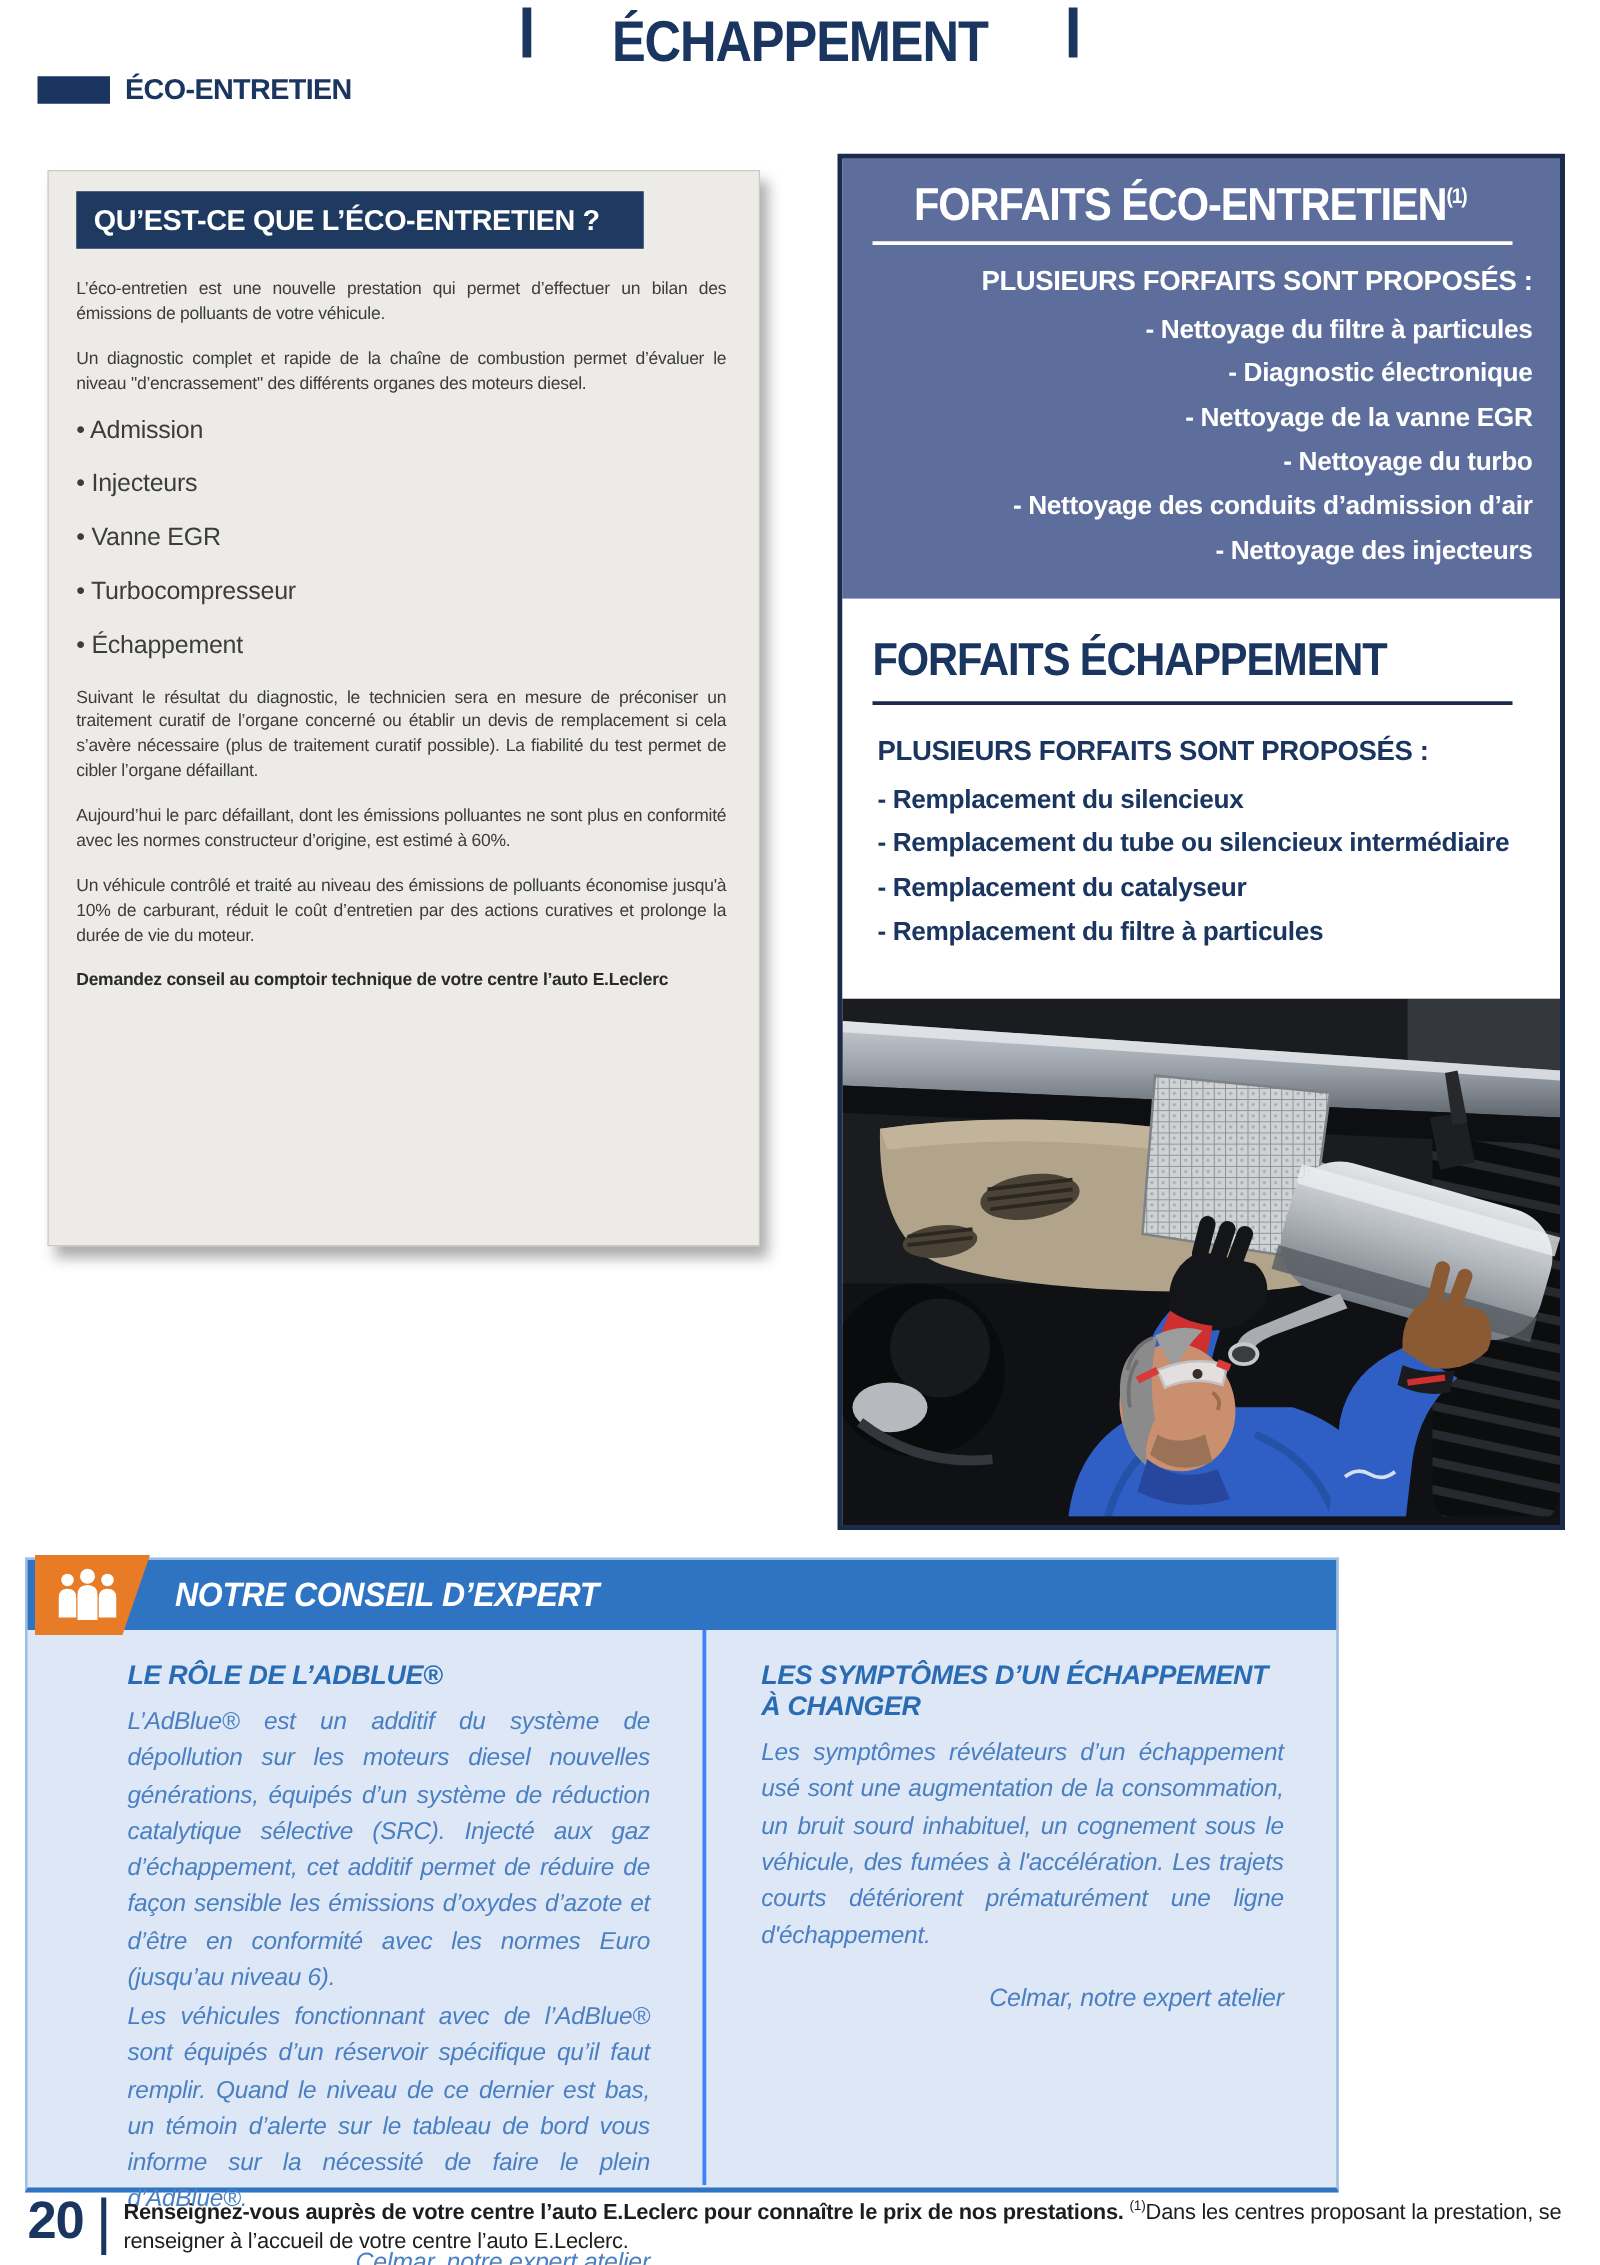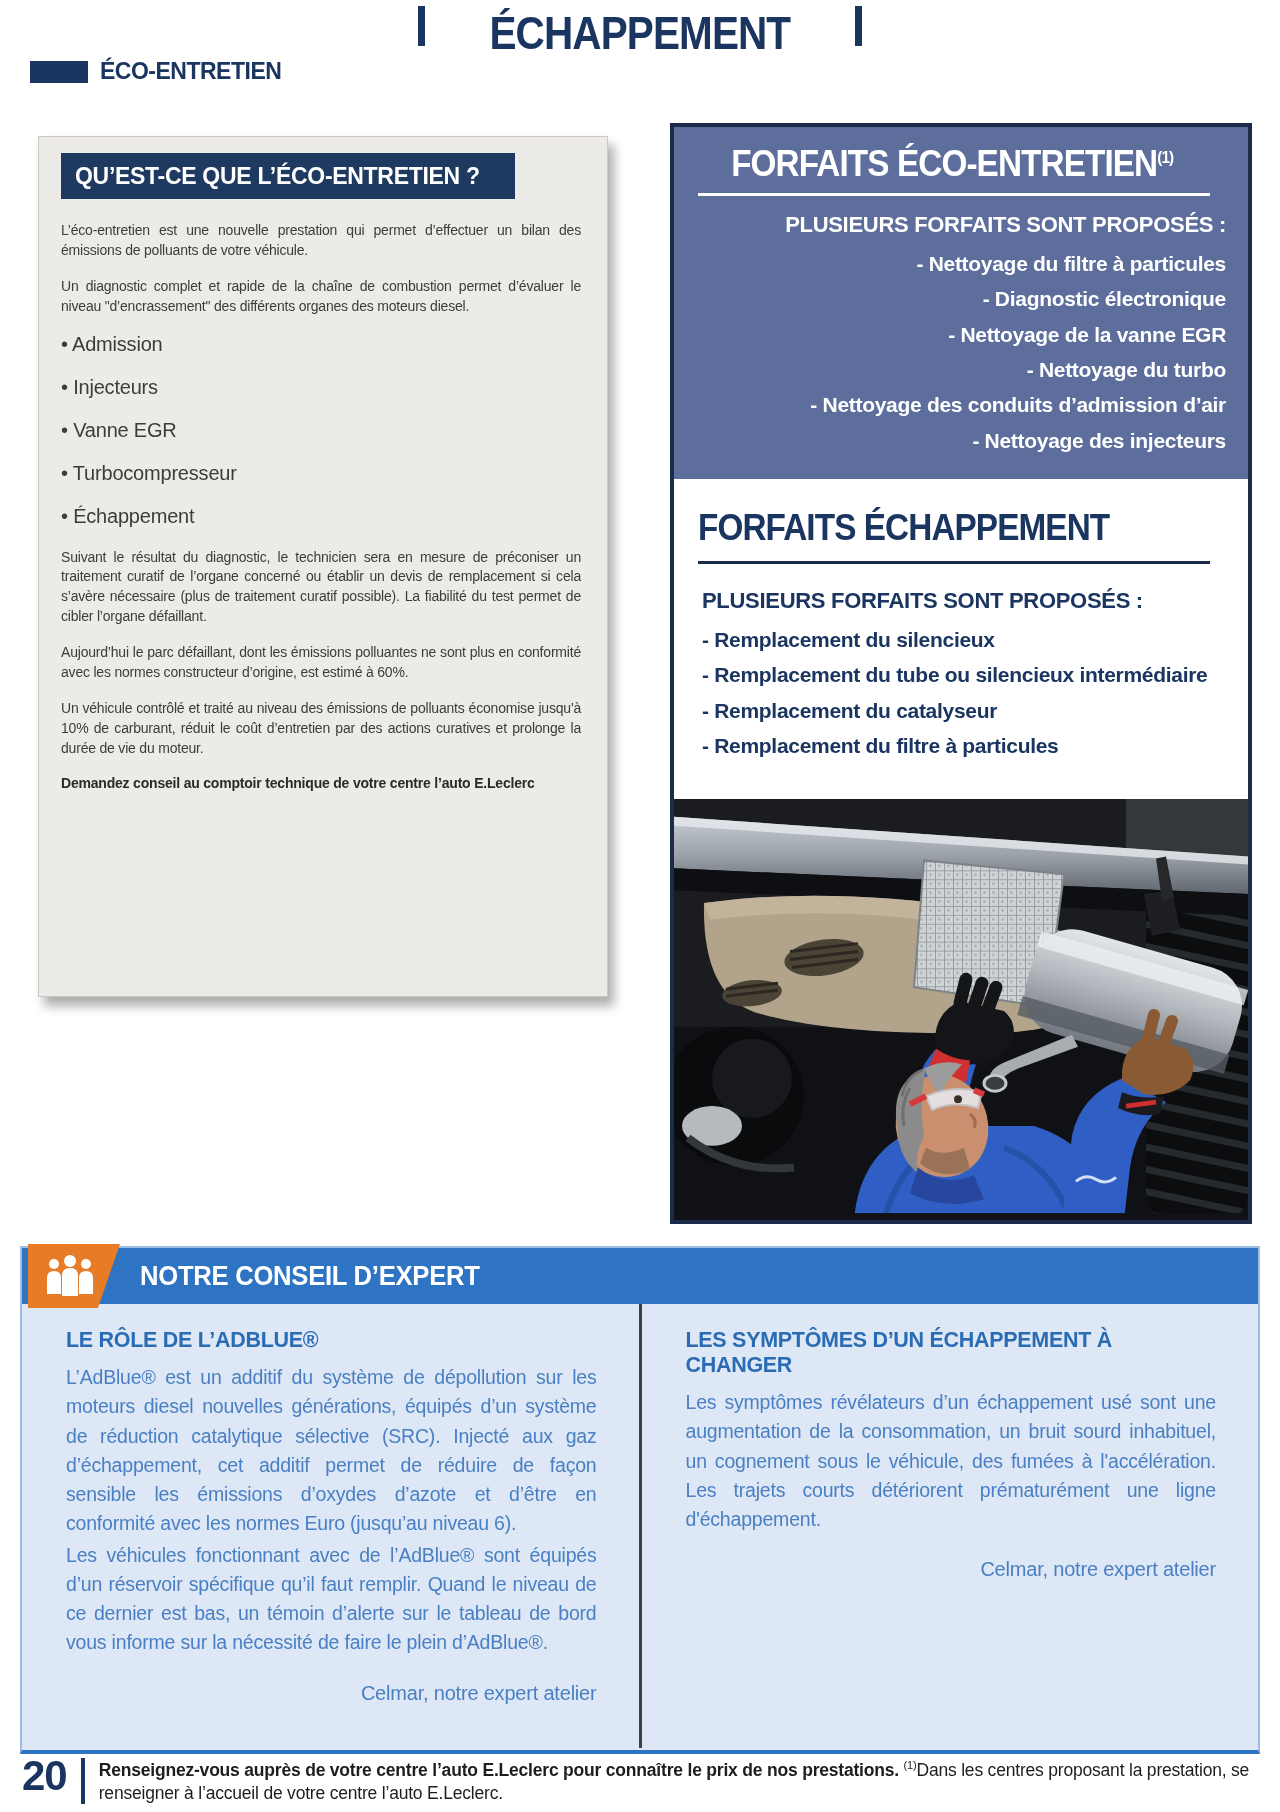--- a/index.html
+++ b/index.html
@@ -72,39 +72,40 @@
   }
   .forfaits-ech .forfaits-title{color:#1a3560;}
   .rule-navy{height:3px;background:#1c2b4a;width:97%;margin:12px 0 24px 0;}
   .forfaits-ech .forfaits-sub{color:#1a3560;}
   .forfaits-ech .forfaits-list div{color:#1a3560;}
   .photo-wrap{flex:1;overflow:hidden;background:#17181c;}
   .photo-wrap svg{display:block;width:100%;height:100%;}
 
   
   .expert-box{
-    position:absolute;left:20px;top:1246px;width:1240px;height:508px;
+    position:absolute;left:20px;top:1246px;width:1051px;height:508px;
     background:#dde7f5;border:2px solid #9dbde3;border-bottom:4px solid #2e74c2;
     box-sizing:border-box;
+    font-style:italic;
   }
   .expert-header{
     position:relative;height:56px;background:#2e74c2;display:flex;align-items:center;
   }
   .orange-tag{
     position:absolute;left:6px;top:-4px;width:92px;height:64px;background:#e87b26;
     clip-path:polygon(0 0,100% 0,76% 100%,0 100%);
     display:flex;align-items:center;justify-content:flex-start;padding-left:16px;box-sizing:border-box;
   }
   .expert-title{
     margin-left:118px;color:#fff;font-size:27px;font-weight:bold;
     letter-spacing:-.3px;transform:scaleX(.95);transform-origin:left;white-space:nowrap;
   }
-  .expert-cols{display:flex;height:444px;}
+  .expert-cols{display:flex;height:444px;padding-left:36px;}
   .expert-col{flex:1;padding:24px 42px 0 44px;box-sizing:border-box;}
-  .expert-col + .expert-col{border-left:3px solid #404040;}
+  .expert-col + .expert-col{border-left:3px solid #3b82f6;}
   .expert-heading{
     font-size:21.5px;font-weight:bold;color:#2a6cb4;margin:0 0 10px 0;letter-spacing:-.3px;
   }
   .expert-col p{
     margin:0;font-size:19.5px;line-height:1.5;color:#4a80c3;text-align:justify;letter-spacing:-.2px;
   }
   .expert-col p + p{margin-top:2px;}
   .signature{
     margin-top:24px;text-align:right;font-size:20px;color:#4a80c3;letter-spacing:-.2px;
   }

